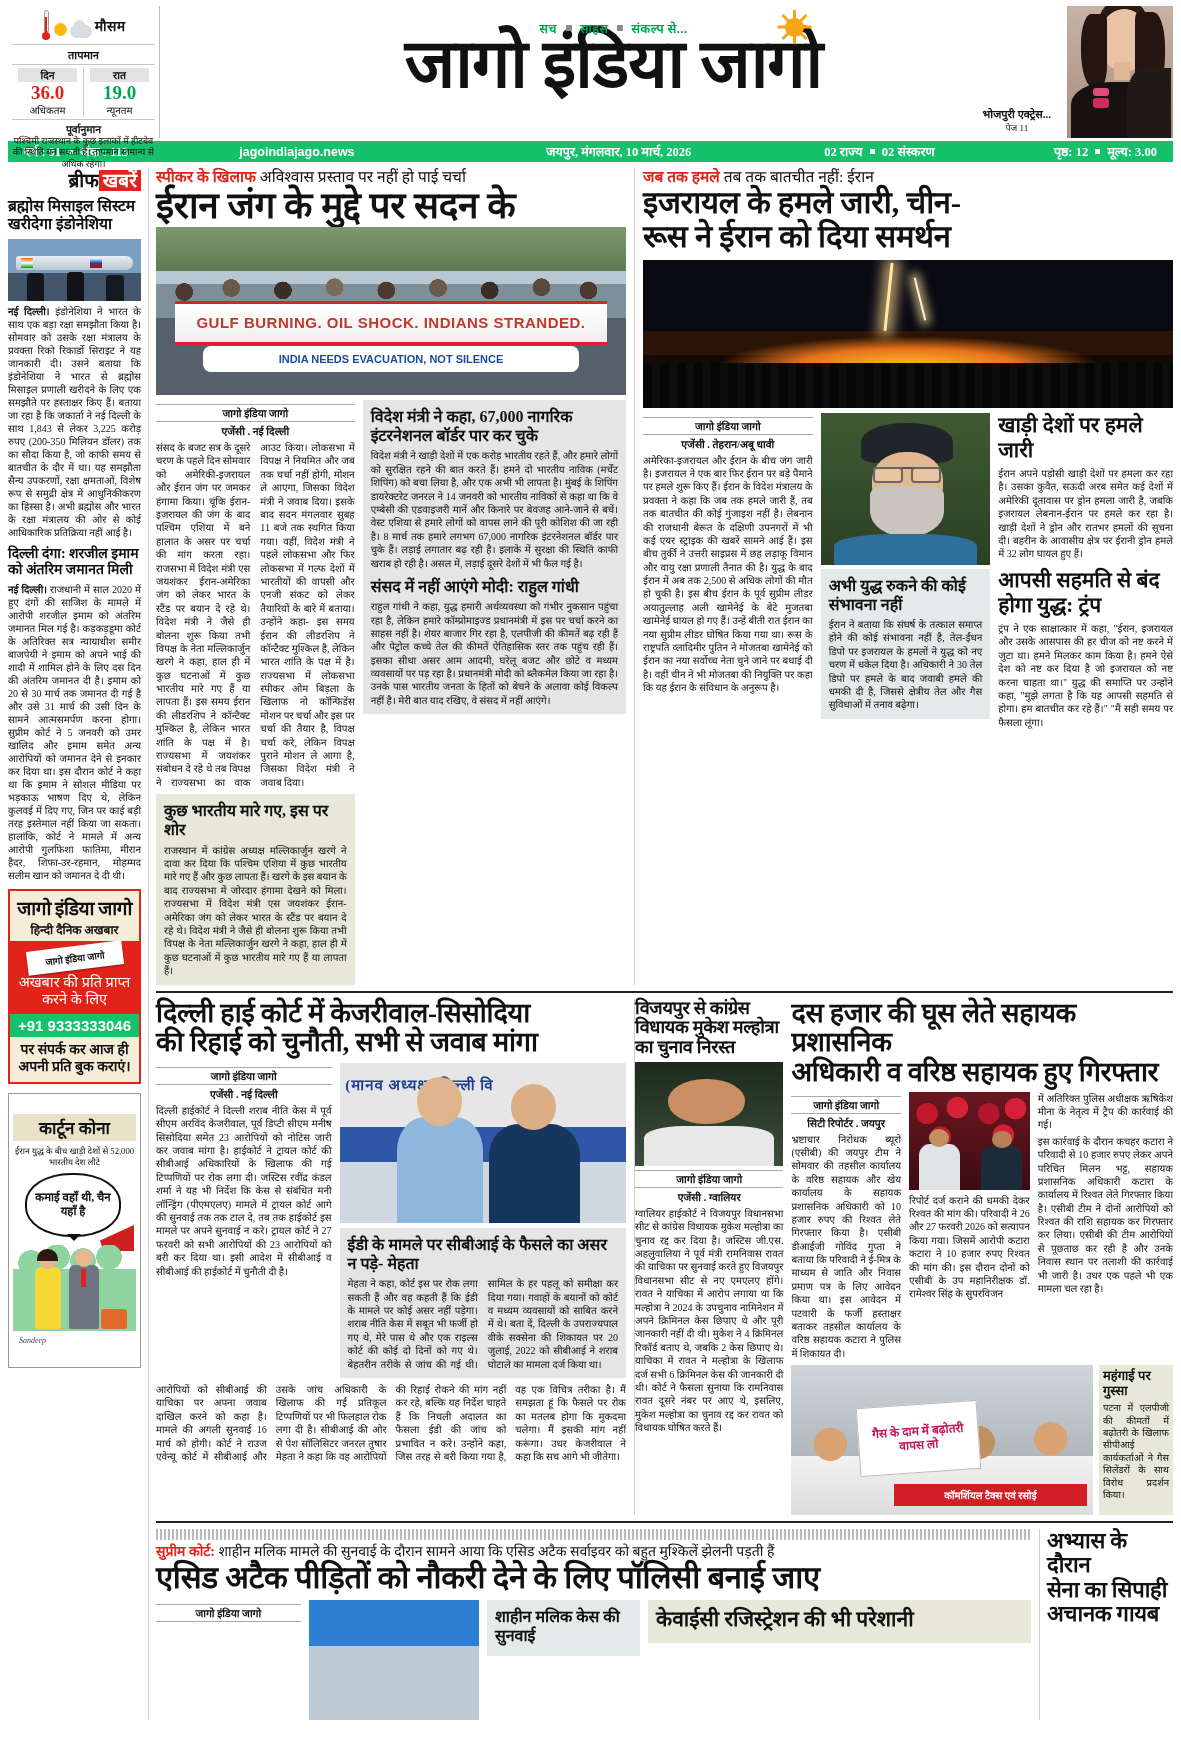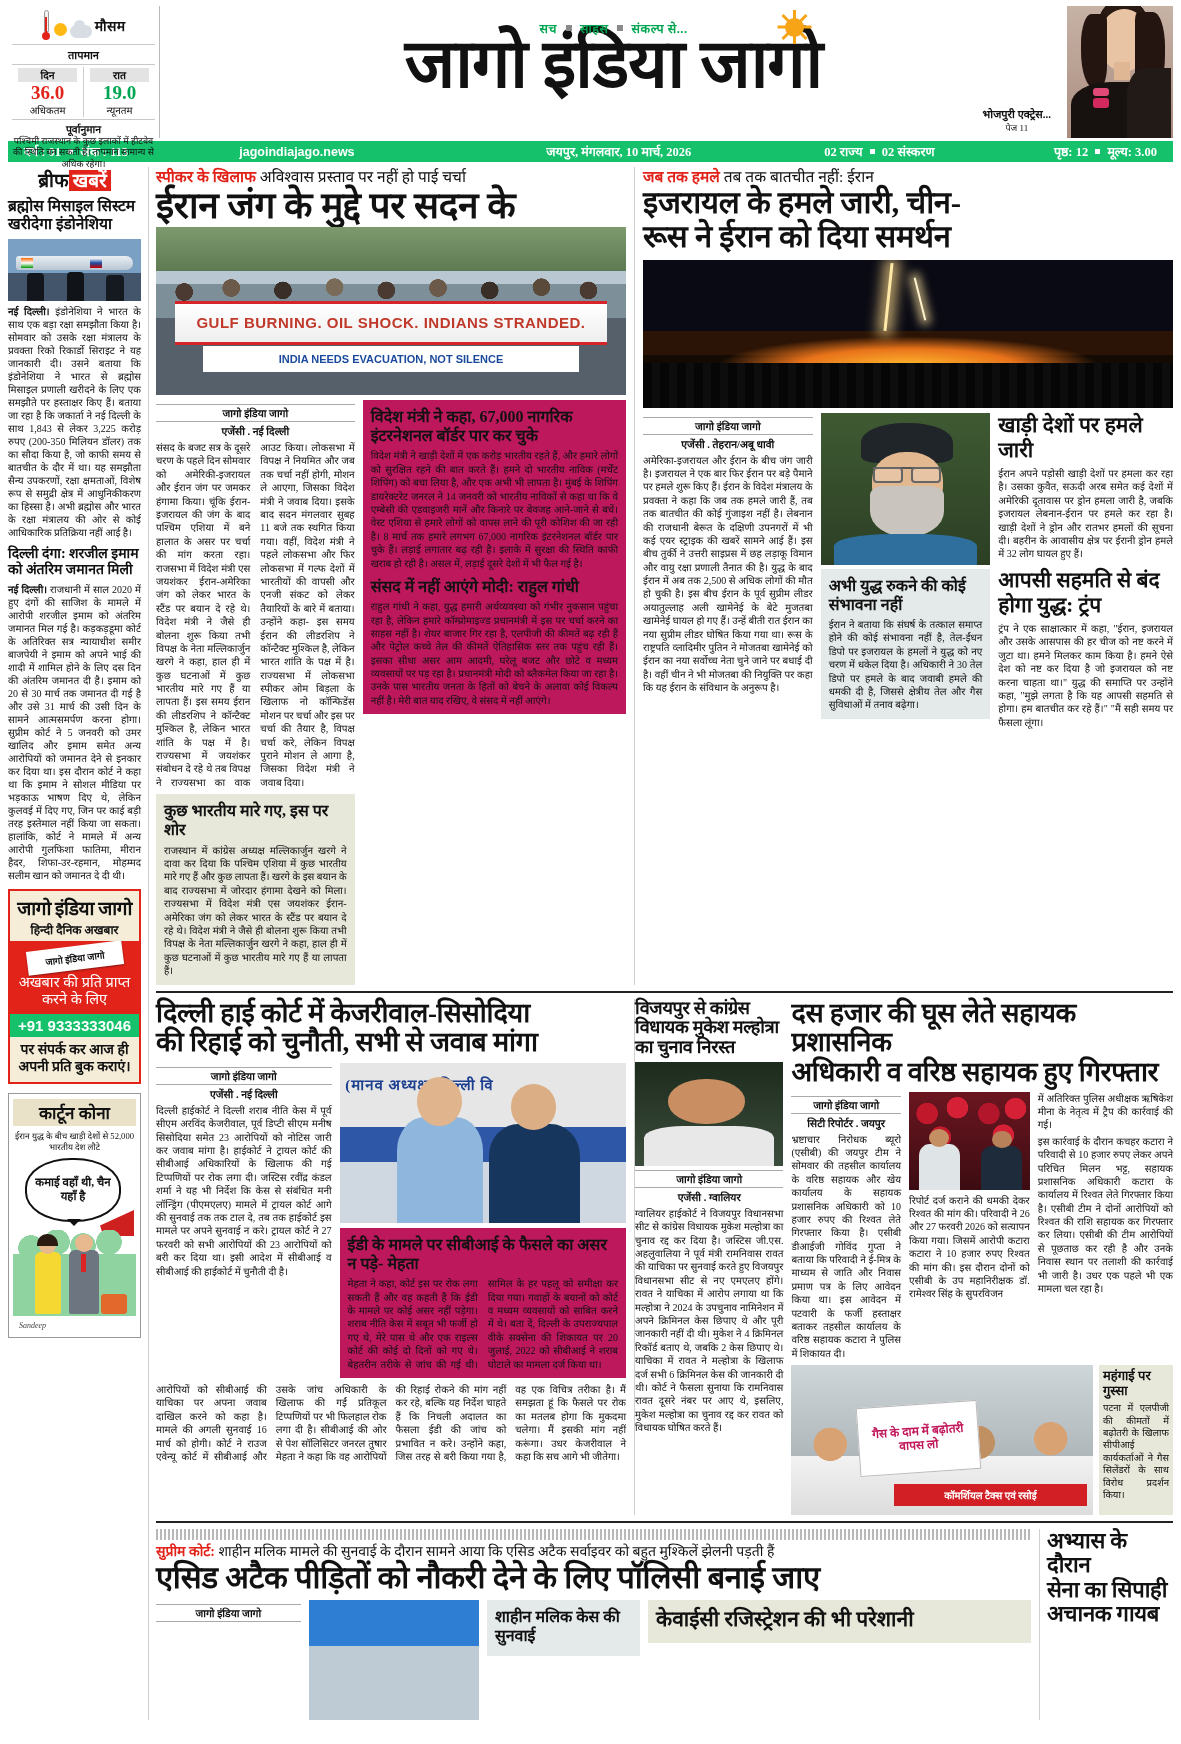--- a/index.html
+++ b/index.html
@@ -71,21 +71,21 @@
   .greenbar .sq{display:inline-block;width:5px;height:5px;background:#fff;margin:0 4px;vertical-align:2px;}
 
   
   .content { display:flex; gap:7px; margin-top:5px; }
   .col-left { width:133px; }
   .col-main { flex:1; }
 
   .vline { border-left:1px solid #cfcfcf; }
 
   
-  .brief-head { text-align:center; margin-bottom:4px; }
+  .brief-head { text-align:right; margin-bottom:4px; }
   .brief-head .b1{ font-size:19px; font-weight:bold; font-family:"Liberation Serif",serif;}
   .brief-head .b2{ font-size:19px; font-weight:bold; color:#fff; background:#e2231a; padding:0 4px; }
   .brief-title { font-size:15.5px; font-weight:bold; line-height:1.18; margin-bottom:5px; }
   .photo { background:#5b6b78; position:relative; overflow:hidden; }
 
   .body-txt { font-size:10px; line-height:1.34; text-align:justify; }
   .body-txt b { font-weight:bold; }
   .body-txt.sm { font-size:10px; line-height:1.3; }
 
   .mini-head { font-size:14px; font-weight:bold; line-height:1.18; margin:7px 0 4px; }
@@ -98,21 +98,21 @@
   .h-lg { font-size:31px; }
   .h-md { font-size:27px; }
   .h-sm { font-size:22px; }
   .h-xs { font-size:18px; }
 
   .byline { text-align:center; font-size:10.5px; margin:4px 0 3px; }
   .byline .brandline{ font-weight:bold; border-top:1px solid #aaa; border-bottom:1px solid #aaa; display:block; padding:1px 0; margin-bottom:2px; }
   .byline .loc { font-weight:bold; }
 
   .tintbox { background:#e7e7da; padding:7px 8px; }
-  .tintbox.blue { background:#be185d; }
+  .tintbox.blue { background:#e5e5e5; }
   .tintbox.grey { background:#e4e9e9; }
 
   .boxhead { font-size:16px; font-weight:bold; line-height:1.2; margin-bottom:4px; }
   .boxhead.lg { font-size:21px; }
 
   .cols2 { column-count:2; column-gap:10px; }
   .cols4 { column-count:4; column-gap:9px; }
 
   .rule { border-top:2px solid #222; margin:6px 0; }
   .hatch { height:11px; background:repeating-linear-gradient(90deg,#b9b9b9 0 2px,#fff 2px 4px); }
@@ -123,21 +123,21 @@
   .promo-top .pl { font-size:19px; font-weight:bold; letter-spacing:-.5px; }
   .promo-top .ps { font-size:12px; font-weight:bold; }
   .promo-mid { background:#e2231a; color:#fff; text-align:center; padding:3px 2px 5px; position:relative; }
   .paper-roll{ width:96px;height:24px;background:#fff;margin:2px auto 4px;transform:rotate(-7deg);
     box-shadow:0 1px 2px rgba(0,0,0,.4); display:flex;align-items:center;justify-content:center;
     font-size:9.5px;font-weight:bold;color:#111;}
   .promo-mid .pm { font-size:14.5px; font-weight:normal; line-height:1.22; }
   .promo-phone { background:#15c26b; color:#fff; font-size:15px; font-weight:bold; text-align:center; padding:3px 0; font-family:"Liberation Sans",sans-serif;}
   .promo-bot { background:#f6edd8; text-align:center; font-size:14px; font-weight:bold; line-height:1.25; padding:4px 3px 6px; }
 
-  .cartoon-box { border:1px solid #999; margin-top:9px; padding:5px 4px; }
+  .cartoon-box { border:1px solid #999; margin-top:9px; padding:20px 4px; }
   .cartoon-title { background:#e9e2c8; text-align:center; font-size:17px; font-weight:bold; padding:2px 0; }
   .cartoon-cap { font-size:8.6px; text-align:center; line-height:1.28; margin:5px 2px 3px; }
   .cartoon-art { position:relative; height:176px; background:#fff; overflow:hidden; }
   .bubble { position:absolute; left:12px; top:2px; width:96px; height:64px; border:2px solid #111; border-radius:48%/46%; background:#fff;
      display:flex;align-items:center;justify-content:center;text-align:center;font-size:11.5px;font-weight:bold;line-height:1.2;z-index:3;}
   .bubble:after{content:"";position:absolute;left:40px;bottom:-13px;width:0;height:0;border:7px solid transparent;border-top-color:#111;}
   .crowd{position:absolute;left:0;right:0;bottom:16px;height:86px;background:
      radial-gradient(circle 13px at 18px 18px,#8fd4a0 97%,transparent),
      radial-gradient(circle 13px at 44px 12px,#8fd4a0 97%,transparent),
      radial-gradient(circle 13px at 70px 16px,#8fd4a0 97%,transparent),
@@ -152,21 +152,21 @@
   .manM .tie{position:absolute;left:12px;top:4px;width:5px;height:18px;background:#d22;}
   .bag{position:absolute;left:88px;bottom:18px;width:26px;height:20px;background:#e2682b;border-radius:3px;z-index:2;}
   .plane{position:absolute;right:2px;top:54px;width:34px;height:26px;background:#cf2020;clip-path:polygon(0 60%,100% 0,100% 100%,10% 100%);}
   .sig{position:absolute;left:6px;bottom:2px;font-size:8px;font-style:italic;color:#444;}
 
   
   .ph-rally{background:linear-gradient(#b8c7d1 0 34%,#7d8f99 34% 54%,#55606a 54% 100%);position:relative;}
   .ph-rally .banner{position:absolute;left:4%;right:4%;top:44%;height:26%;background:linear-gradient(#fff,#eee);border-top:3px solid #d6252a;border-bottom:3px solid #d6252a;
      display:flex;align-items:center;justify-content:center;font-family:"Liberation Sans",sans-serif;font-weight:bold;font-size:15px;color:#c0392b;letter-spacing:.5px;overflow:hidden;}
   .ph-rally .banner2{position:absolute;left:10%;right:10%;top:71%;height:15%;background:#fff;display:flex;align-items:center;justify-content:center;
-     font-family:"Liberation Sans",sans-serif;font-weight:bold;font-size:11px;color:#1b4a9c;}
+     font-family:"Liberation Sans",sans-serif;font-weight:bold;font-size:11px;color:#1b4a9c;border-radius:8px;}
   .ph-rally .heads{position:absolute;left:0;right:0;top:22%;height:24%;background:
      radial-gradient(circle 9px at 6% 70%,#4a3a32 96%,transparent),
      radial-gradient(circle 9px at 16% 60%,#6b5a4a 96%,transparent),
      radial-gradient(circle 9px at 27% 66%,#3a2f28 96%,transparent),
      radial-gradient(circle 9px at 38% 58%,#7a6a58 96%,transparent),
      radial-gradient(circle 9px at 49% 66%,#4a3a32 96%,transparent),
      radial-gradient(circle 9px at 60% 60%,#6b5a4a 96%,transparent),
      radial-gradient(circle 9px at 71% 66%,#3a2f28 96%,transparent),
      radial-gradient(circle 9px at 82% 58%,#5a4a3a 96%,transparent),
      radial-gradient(circle 9px at 92% 66%,#4a3a32 96%,transparent);}

